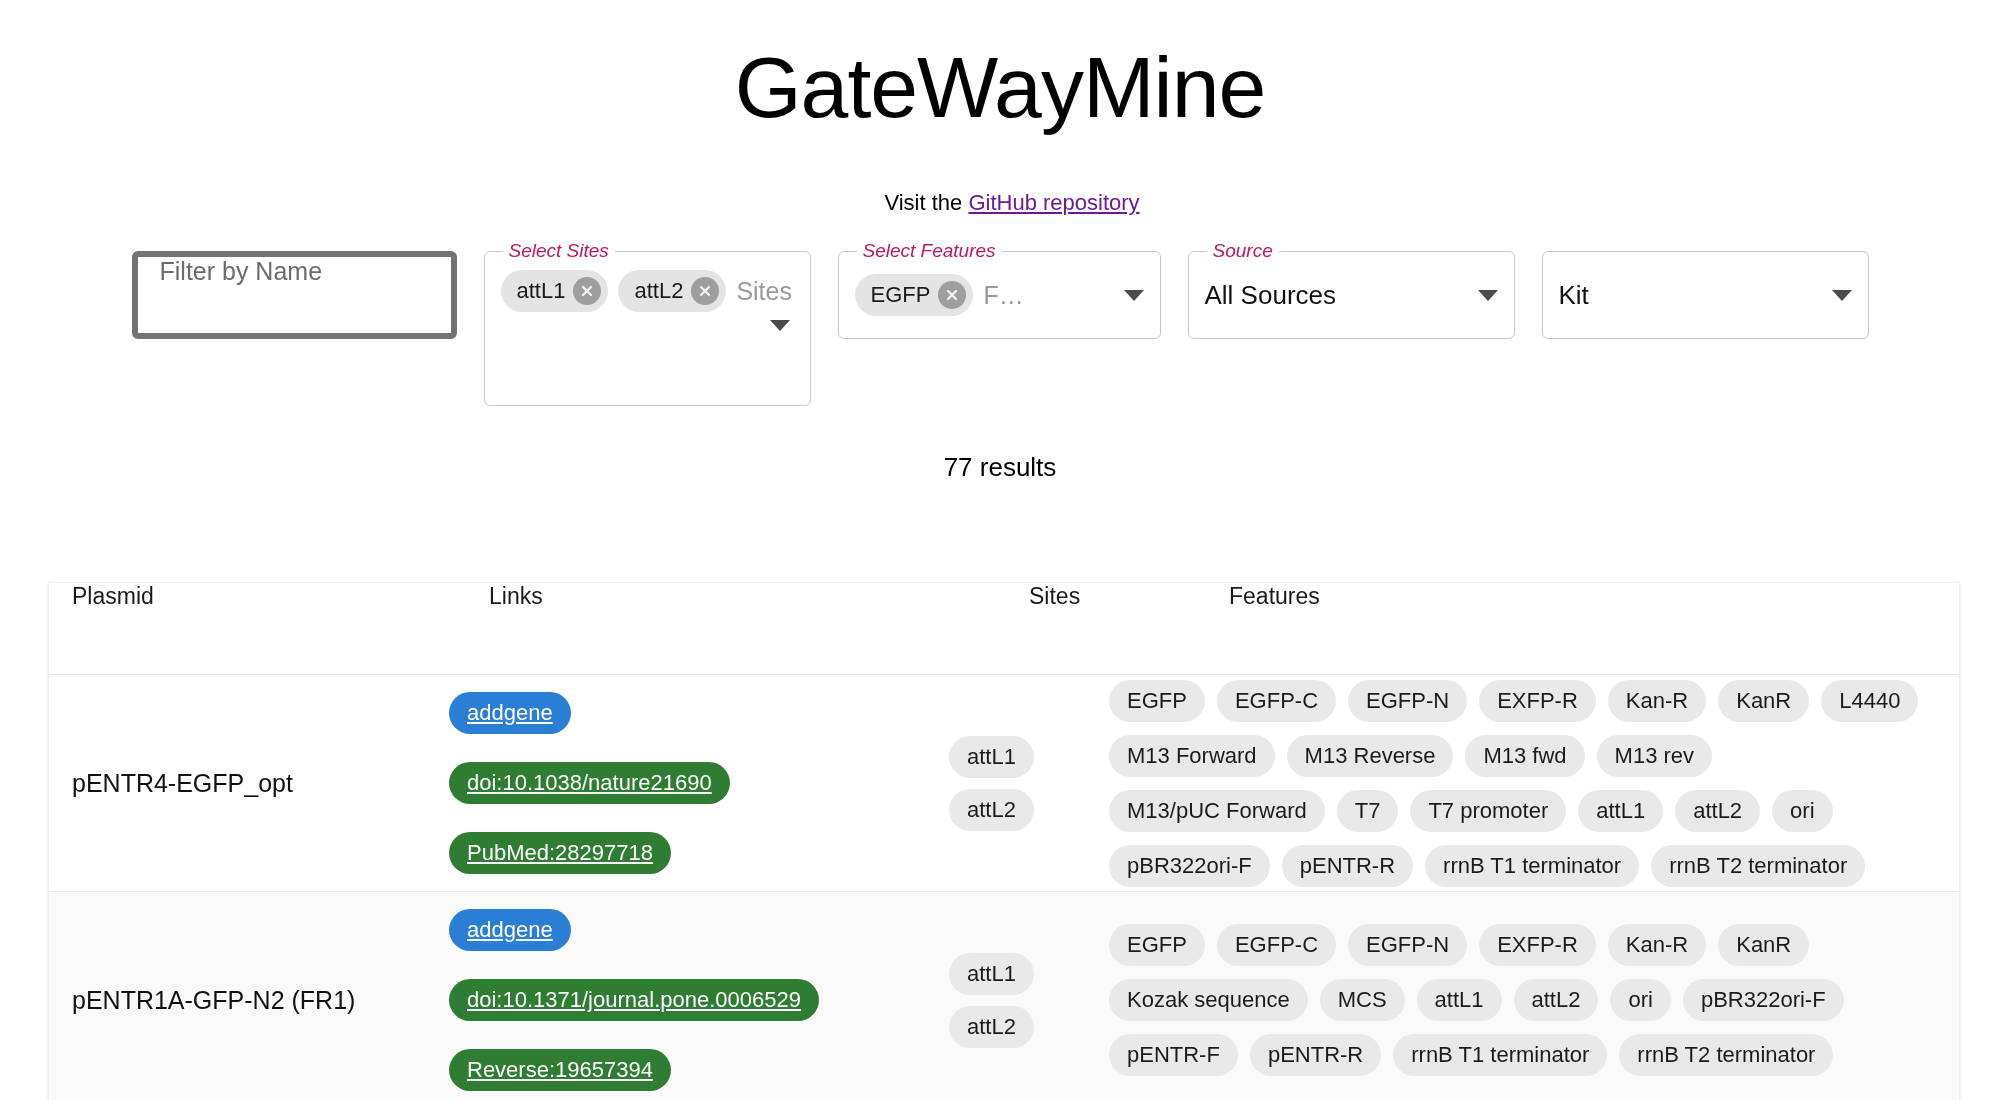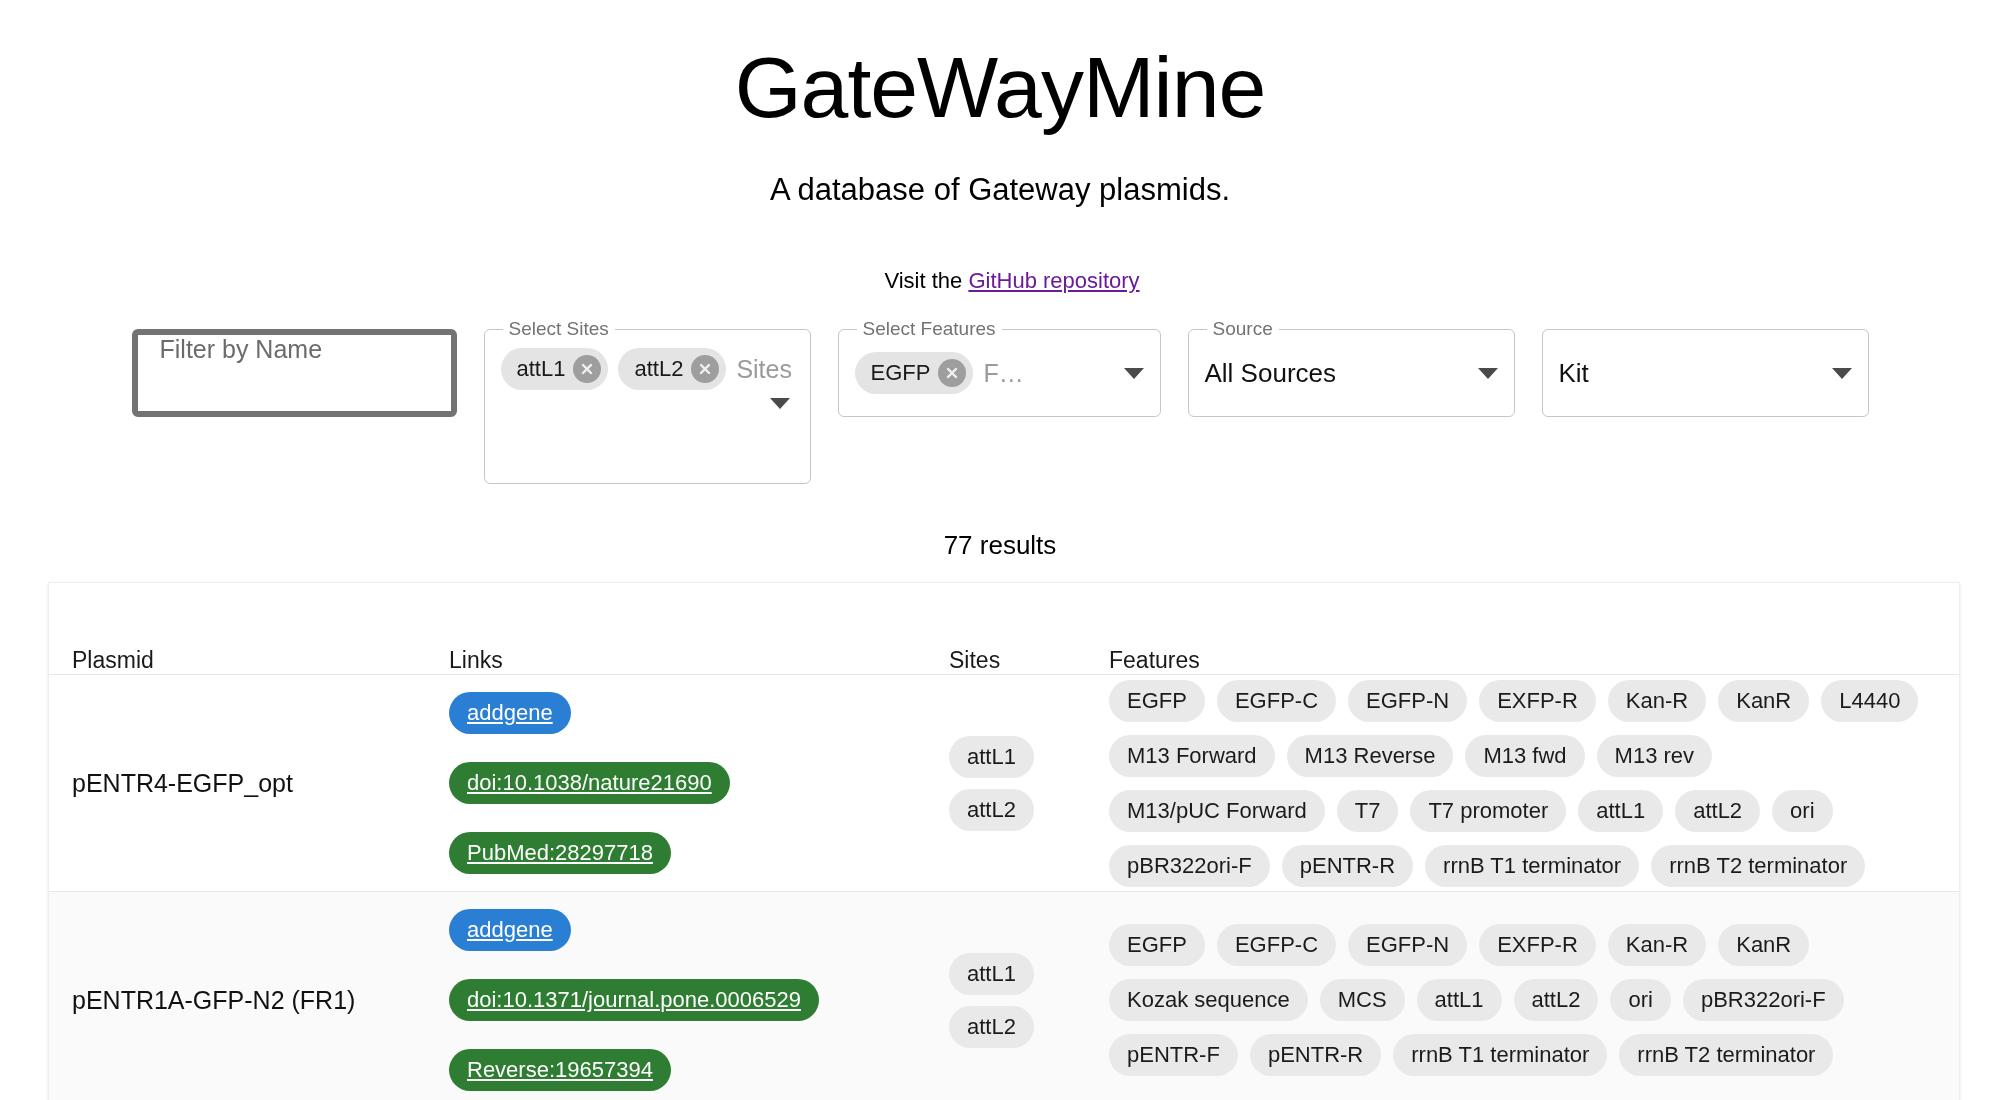--- a/index.html
+++ b/index.html
@@ -77,23 +77,24 @@
     display: flex;
     align-items: center;
   }
   .ofield .legend {
     position: absolute;
     top: -11px;
     left: 18px;
     background: #fff;
     padding: 0 6px;
     font-size: 19px;
-    color: #737373;
+    color: #be185d;
     line-height: 1;
     white-space: nowrap;
+    font-style: italic;
   }
   .ofield.sites    { width: 327px; height: 155px; align-items: flex-start; padding-top: 18px; }
   .ofield.features { width: 323px; height: 88px; }
   .ofield.source   { width: 327px; height: 88px; gap: 41px; }
   .ofield.kit      { width: 327px; height: 88px; }
 
   .chips-wrap {
     display: flex;
     flex-wrap: wrap;
     align-items: center;
@@ -166,21 +167,21 @@
     border-top: 1px solid #f0f0f0;
     box-shadow: 0 1px 3px rgba(0,0,0,0.10);
     overflow: hidden;
   }
   .trow {
     display: flex;
     border-bottom: 1px solid #e8e8e8;
     background: #fff;
   }
   .trow.alt { background: #fafafa; }
-  .trow.head { height: 92px; align-items: flex-end; }
+  .trow.head { height: 92px; align-items: flex-start; gap: 40px; }
   .trow.body { min-height: 217px; align-items: center; }
 
   .c-plasmid  { width: 400px; padding-left: 23px; }
   .c-links    { width: 500px; }
   .c-sites    { width: 160px; }
   .c-features { flex: 1; padding-right: 26px; }
 
   .th {
     font-size: 23px;
     font-weight: 400;
@@ -232,21 +233,20 @@
     flex-wrap: wrap;
     gap: 13px 12px;
   }
 </style>
 </head>
 <body>
 
 <div class="page">
 
   <h1 class="app-title">GateWayMine</h1>
-  <p class="app-subtitle">A database of Gateway plasmids.</p>
 
   <p class="visit-line">
     <span>Visit the </span><a class="visit-link" href="#">GitHub repository</a>
   </p>
 
   <div class="filters">
 
     <div class="plain-field">
       <span class="ph">Filter by Name</span>
     </div>

